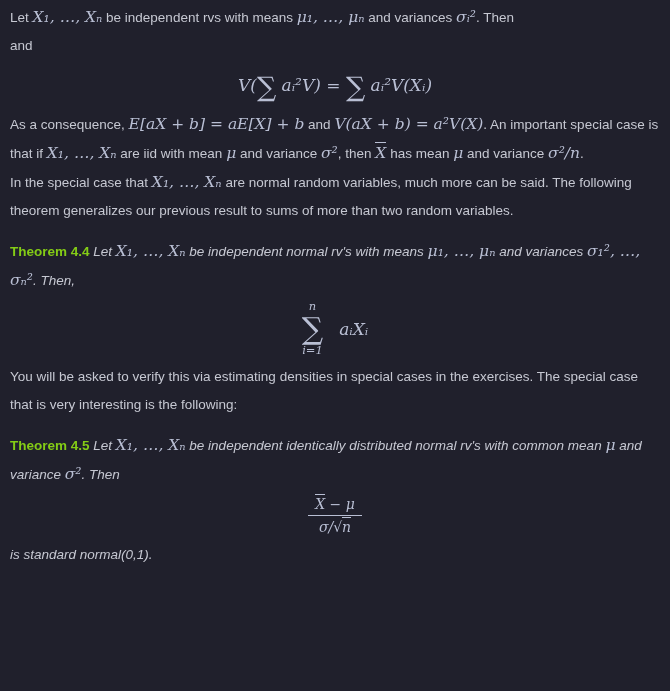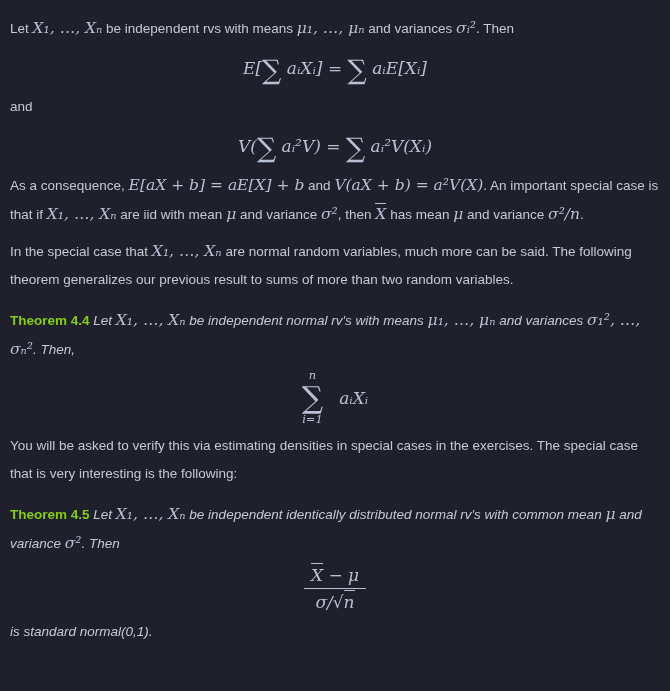--- a/index.html
+++ b/index.html
@@ -5,37 +5,37 @@
   html, body {
     margin: 0; padding: 0;
   }
   body {
     width: 670px; height: 691px;
     background: #20202c;
     overflow: hidden;
     font-family: "Liberation Sans", sans-serif;
   }
   .page {
-    padding: 14px 10px 0 10px;
+    padding: 3px 10px 0 10px;
     color: #c6c8d2;
     font-size: 13.5px;
     line-height: 28px;
   }
   p { margin: 0; }
   .txt { font-family: "Liberation Sans", sans-serif; }
   .math {
     font-family: "DejaVu Serif", serif;
     font-style: italic;
     color: #b9bfd4;
     font-size: 15.5px;
   }
   .thm-label { font-weight: bold; font-style: normal; color: #84cc16; }
   .thm .txt, .concl .txt { font-style: italic; }
   .mt6  { }
-  .mt8  { margin-top: 8px; }
+  .mt8  { }
   .mt12 { margin-top: 12px; }
   .mt10 { margin-top: 2px; }
   .mt4  { margin-top: 4px; }
 
   
   .disp {
     margin: 8px 0;
     text-align: center;
     font-family: "DejaVu Serif", serif;
     font-style: italic;
@@ -73,36 +73,35 @@
   .sum-body { margin-left: 16px; }
 
   
   .frac-wrap {
     display: flex;
     justify-content: center;
     margin: 6px 0;
     font-family: "DejaVu Serif", serif;
     font-style: italic;
     color: #b9bfd4;
-    font-size: 17px;
+    font-size: 14px;
     line-height: normal;
   }
   .frac { display: inline-flex; flex-direction: column; align-items: center; }
   .frac .num { padding: 1px 7px 3px 7px; border-bottom: 1.4px solid #b9bfd4; }
   .frac .den { padding-top: 3px; }
   .ovl { border-top: 1.4px solid #b9bfd4; padding-top: 1px; }
 </style>
 </head>
 <body>
 
 <div class="page">
 
   <p><span class="txt">Let </span><span class="math">X₁, …, Xₙ</span><span class="txt"> be independent rvs with means </span><span class="math">μ₁, …, μₙ</span><span class="txt"> and variances </span><span class="math">σᵢ²</span><span class="txt">. Then</span></p>
 
-  <div class="disp"><span>E[</span><span class="sig-inline">∑</span><span> aᵢXᵢ] = </span><span class="sig-inline">∑</span><span> aᵢE[Xᵢ]</span></div>
 
   <p><span class="txt">and</span></p>
 
   <div class="disp"><span>V(</span><span class="sig-inline">∑</span><span> aᵢ²V) = </span><span class="sig-inline">∑</span><span> aᵢ²V(Xᵢ)</span></div>
 
   <p class="mt6"><span class="txt">As a consequence, </span><span class="math">E[aX + b] = aE[X] + b</span><span class="txt"> and </span><span class="math">V(aX + b) = a²V(X)</span><span class="txt">. An important special case is that if </span><span class="math">X₁, …, Xₙ</span><span class="txt"> are iid with mean </span><span class="math">μ</span><span class="txt"> and variance </span><span class="math">σ²</span><span class="txt">, then </span><span class="math ovl">X</span><span class="txt"> has mean </span><span class="math">μ</span><span class="txt"> and variance </span><span class="math">σ²/n</span><span class="txt">.</span></p>
 
   <p class="mt8"><span class="txt">In the special case that </span><span class="math">X₁, …, Xₙ</span><span class="txt"> are normal random variables, much more can be said. The following theorem generalizes our previous result to sums of more than two random variables.</span></p>
 
   <p class="mt12 thm"><span class="thm-label">Theorem 4.4</span><span class="txt"> Let </span><span class="math">X₁, …, Xₙ</span><span class="txt"> be independent normal rv's with means </span><span class="math">μ₁, …, μₙ</span><span class="txt"> and variances </span><span class="math">σ₁², …, σₙ²</span><span class="txt">. Then,</span></p>

